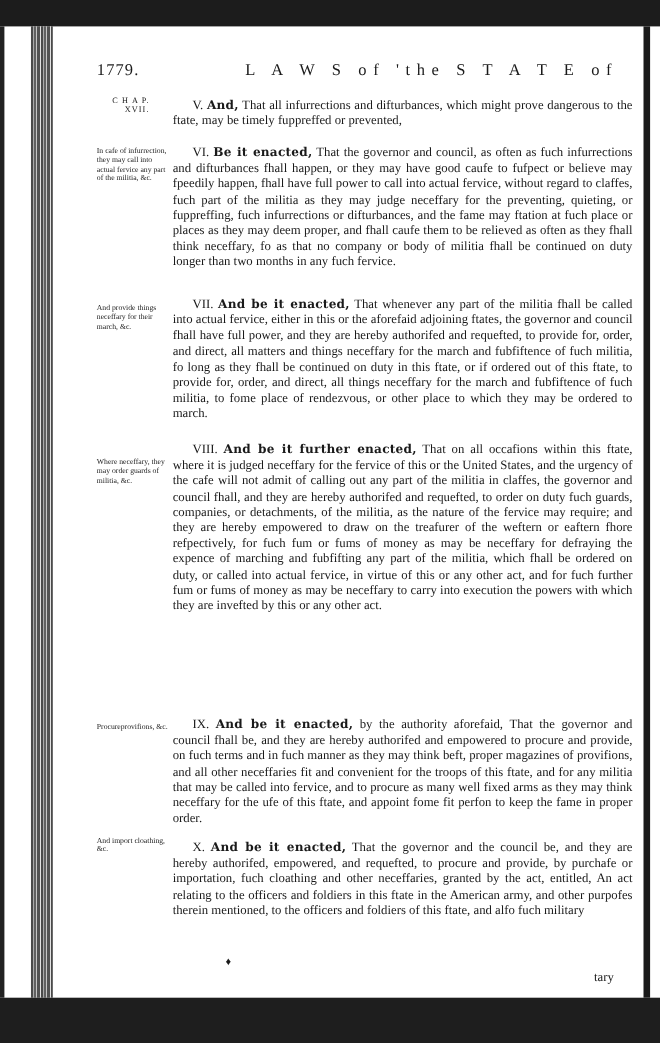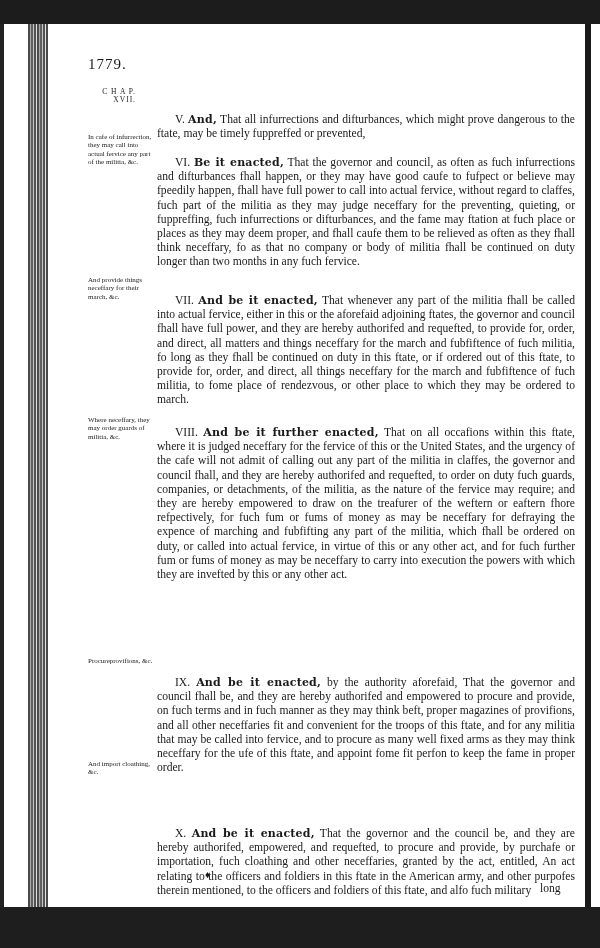--- a/index.html
+++ b/index.html
@@ -18,38 +18,39 @@
     .right-edge { position: absolute; left: 585px; top: 24px; width: 6px; height: 883px; background: #1a1a1a; }
 
     .running-head { position: absolute; top: 56px; left: 88px; width: 480px; height: 22px; }
     .year { position: absolute; left: 0; top: 0; font-size: 15px; letter-spacing: 1px; }
     .head-title { position: absolute; left: 135px; top: 0; font-size: 15px; letter-spacing: 6px; }
 
     .chap { position: absolute; left: 96px; top: 88px; font-size: 7.5px; line-height: 8px; text-align: right; width: 40px; letter-spacing: 1px; }
 
     .margin-note { position: absolute; left: 88px; width: 68px; font-size: 7px; line-height: 8.3px; color: #222; font-family: Liberation Serif, serif; }
 
-    .section { position: absolute; left: 157px; width: 418px; font-size: 11.6px; line-height: 14.2px; text-align: justify; margin-top: 24px; }
+    .section { position: absolute; left: 157px; width: 418px; font-size: 11.6px; line-height: 14.2px; text-align: justify; }
     .section p { margin: 0; text-indent: 18px; }
     .bl { font-family: "DejaVu Serif", serif; font-weight: bold; font-size: 11px; letter-spacing: .2px; }
     .it { }
     .catch { position: absolute; left: 540px; top: 882px; font-size: 11.6px; }
     .dot { position: absolute; left: 205px; top: 869px; font-size: 10px; }
   </style>
 </head>
 <body>
 
 <div class="scan-top"></div>
 <div class="left-edge"></div>
 <div class="gutter"></div>
 <div class="right-edge"></div>
 <div class="scan-bottom"></div>
 
 <div class="running-head">
   <span class="year">1779.</span>
+  <span class="head-title">L A W S  of  'the  S T A T E  of</span>
 </div>
 
 <div class="chap">
   <div>C H A P.</div>
   <div>XVII.</div>
 </div>
 
 <div class="section" style="top:89px;">
   <p><span>V.</span> <span class="bl">And,</span> <span>That all infurrections and difturbances, which might prove dangerous to the ftate, may be timely fuppreffed or prevented,</span></p>
 </div>
@@ -68,18 +69,18 @@
 <div class="section" style="top:402px;">
   <p><span>VIII.</span> <span class="bl">And be it further enacted,</span> <span>That on all occafions within this ftate, where it is judged neceffary for the fervice of this or the United States, and the urgency of the cafe will not admit of calling out any part of the militia in claffes, the governor and council fhall, and they are hereby authorifed and requefted, to order on duty fuch guards, companies, or detachments, of the militia, as the nature of the fervice may require; and they are hereby empowered to draw on the treafurer of the weftern or eaftern fhore refpectively, for fuch fum or fums of money as may be neceffary for defraying the expence of marching and fubfifting any part of the militia, which fhall be ordered on duty, or called into actual fervice, in virtue of this or any other act, and for fuch further fum or fums of money as may be neceffary to carry into execution the powers with which they are invefted by this or any other act.</span></p>
 </div>
 
 <div class="margin-note" style="top:657px;">Procureprovifions, &amp;c.</div>
 <div class="section" style="top:652px;">
   <p><span>IX.</span> <span class="bl">And be it enacted,</span> <span class="it">by the authority aforefaid,</span> <span>That the governor and council fhall be, and they are hereby authorifed and empowered to procure and provide, on fuch terms and in fuch manner as they may think beft, proper magazines of provifions, and all other neceffaries fit and convenient for the troops of this ftate, and for any militia that may be called into fervice, and to procure as many well fixed arms as they may think neceffary for the ufe of this ftate, and appoint fome fit perfon to keep the fame in proper order.</span></p>
 </div>
 
 <div class="margin-note" style="top:760px;">And import cloathing, &amp;c.</div>
-<div class="section" style="top:803px;">
+<div class="section" style="top:764px;">
   <p><span>X.</span> <span class="bl">And be it enacted,</span> <span>That the governor and the council be, and they are hereby authorifed, empowered, and requefted, to procure and provide, by purchafe or importation, fuch cloathing and other neceffaries, granted by the act, entitled, An act relating to the officers and foldiers in this ftate in the American army, and other purpofes therein mentioned, to the officers and foldiers of this ftate, and alfo fuch military</span></p>
 </div>
 
-<span class="catch">long</span>
+<span class="catch">tary</span>
 <span class="dot">♦</span>
 
 </body></html>

